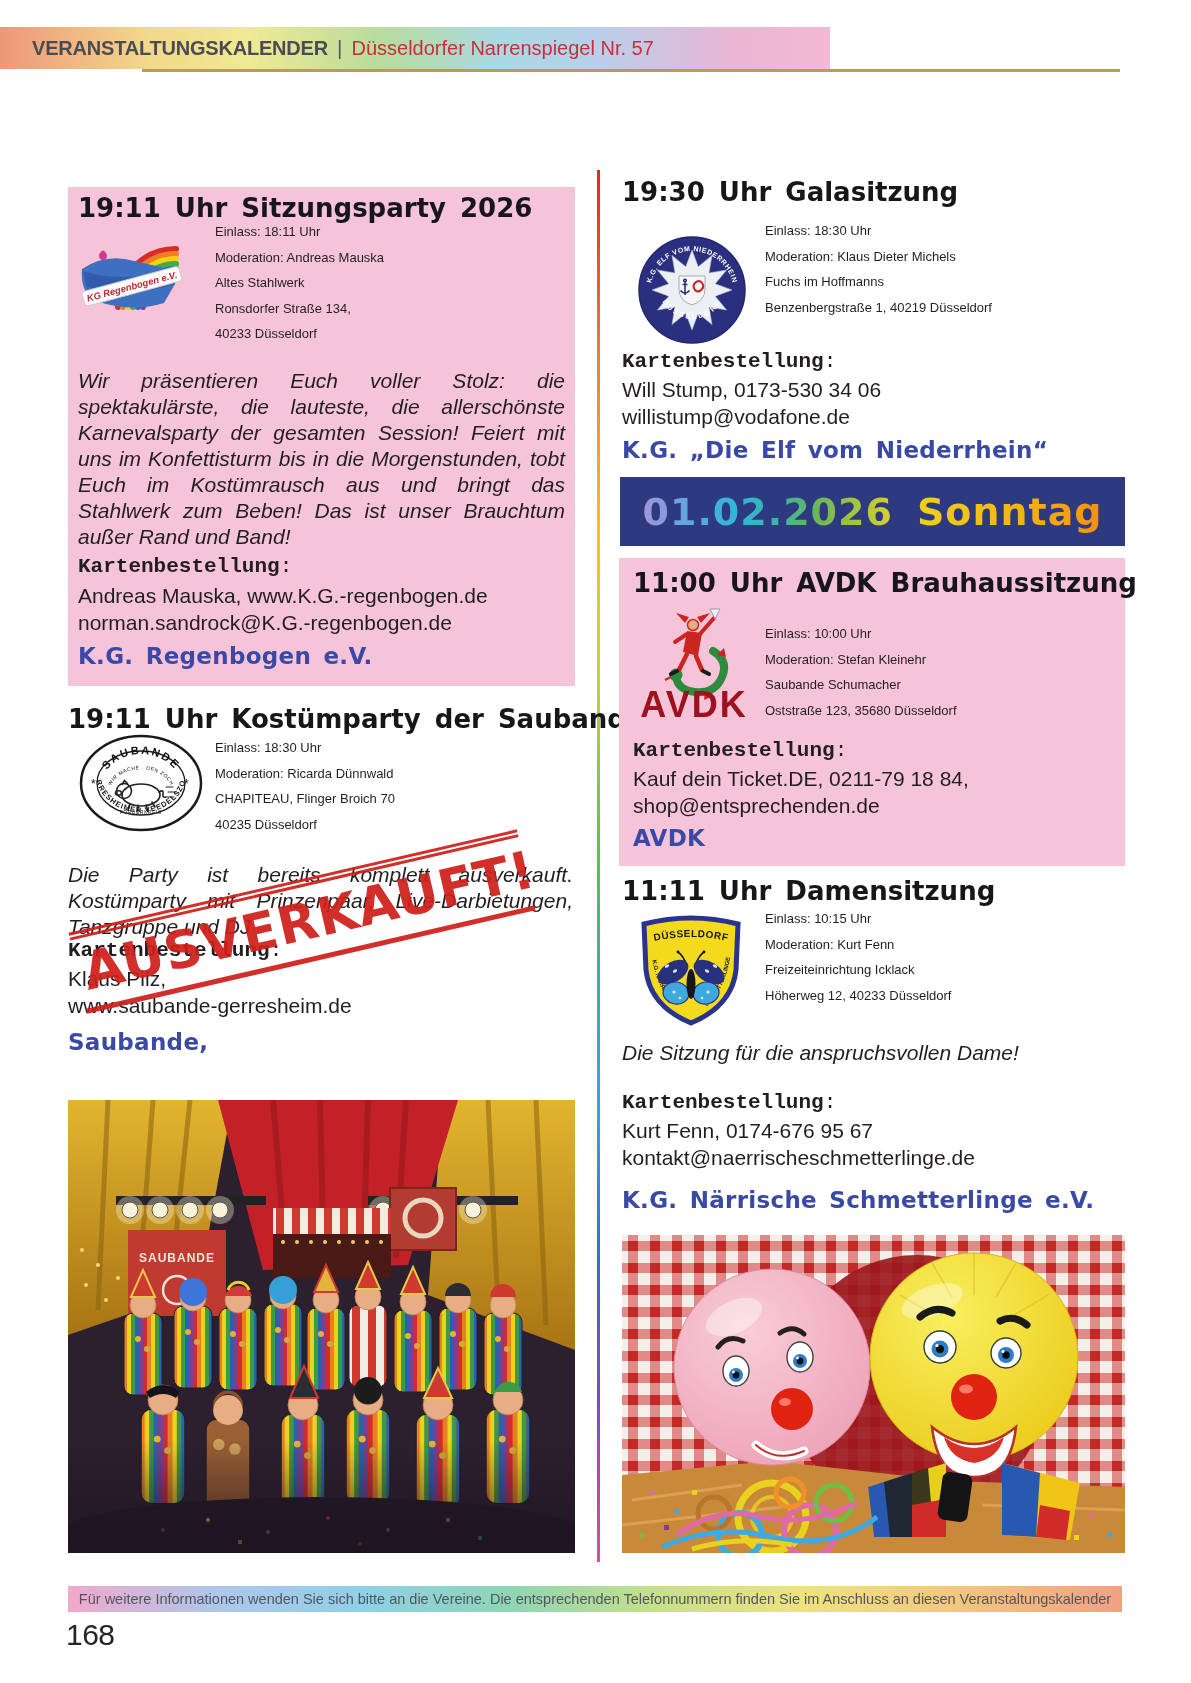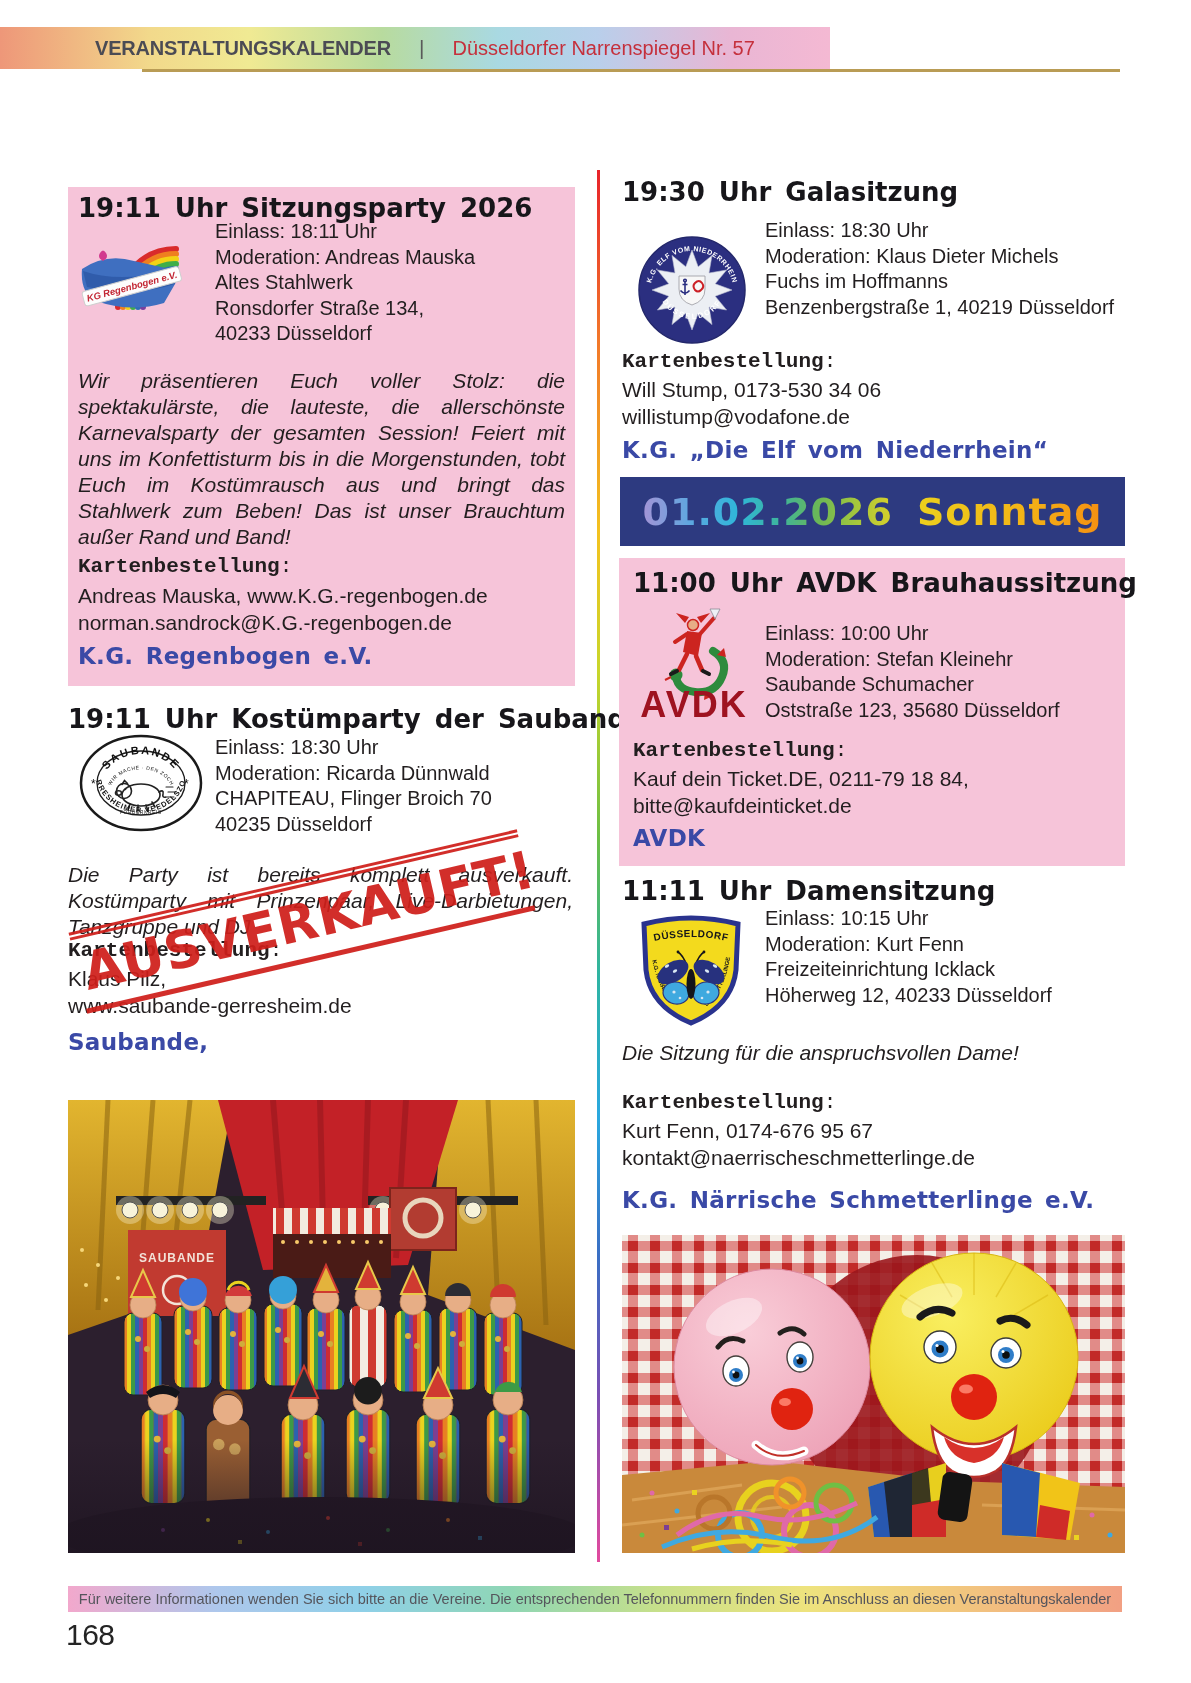--- a/index.html
+++ b/index.html
@@ -1,35 +1,35 @@
 <!DOCTYPE html>
 <html><head>
 <meta charset="utf-8">
 <style>
   html,body{margin:0;padding:0;background:#ffffff;}
   .page{position:relative;width:1191px;height:1683px;background:#fff;overflow:hidden;
         font-family:"Liberation Sans",sans-serif;color:#221e1f;}
   .abs{position:absolute;}
   
   .header-bar{left:0;top:27px;width:830px;height:42px;display:flex;align-items:center;
-    padding-left:95px;box-sizing:border-box;
+    padding-left:32px;box-sizing:border-box;
     background:linear-gradient(90deg,#ee9779 0%,#f2d98b 18%,#f0ea93 30%,#b8db9e 46%,
-      #a9d9e2 60%,#b9cfeb 72%,#e9b6d4 88%,#f4b9d3 100%);gap:19px;}
+      #a9d9e2 60%,#b9cfeb 72%,#e9b6d4 88%,#f4b9d3 100%);}
   .kicker{font-weight:bold;font-size:20px;color:#4b4b54;letter-spacing:-0.2px;}
   .hsep{margin:0 9px;color:#5a5a5a;font-size:21px;font-weight:300;}
   .issue{font-size:20px;color:#c5303c;}
   .gold-line{left:142px;top:69px;width:978px;height:3px;background:#b99c55;}
   
   .divider{left:597px;top:170px;width:3px;height:1392px;
     background:linear-gradient(180deg,#e8232a 0%,#f2762a 12%,#f3c21f 26%,#c8d62b 36%,
       #6cbf45 48%,#2eb4a4 58%,#2aa8df 68%,#3a6fc4 78%,#7a4fb4 88%,#e24a9e 100%);}
   
   .t{font-family:"DejaVu Sans",sans-serif;font-weight:bold;font-size:26px;color:#17161a;
      letter-spacing:0;word-spacing:5px;white-space:nowrap;}
-  .d{font-size:20px;line-height:25.5px;color:#221e1f;}
+  .d{font-size:13px;line-height:25.5px;color:#221e1f;}
   .i{font-size:21px;line-height:26px;font-style:italic;color:#221e1f;}
   .just{text-align:justify;}
   .lab{font-size:21px;line-height:26px;font-family:Liberation Mono, monospace;}
   .lab b{font-weight:bold;}
   .tx{font-size:21px;line-height:27px;}
   .club{font-family:"DejaVu Sans",sans-serif;font-weight:bold;font-size:23px;
         color:#3a49a6;letter-spacing:.3px;word-spacing:4px;line-height:28px;white-space:nowrap;}
   .pinkbox{background:#f6c4d9;}
   
   .banner{left:620px;top:477px;width:505px;height:69px;background:#2d3a80;
@@ -402,21 +402,21 @@
       <div>Moderation: Stefan Kleinehr</div>
       <div>Saubande Schumacher</div>
       <div>Oststraße 123, 35680 Düsseldorf</div>
     </div>
 
     <div class="abs lab" style="left:14px;top:180px;">
       <b>Kartenbestellung</b><span>:</span>
     </div>
     <div class="abs tx" style="left:14px;top:207px;">
       <div>Kauf dein Ticket.DE, 0211-79 18 84,</div>
-      <div>bitte@kaufdeinticket.de</div>
+      <div>shop@entsprechenden.de</div>
     </div>
     <div class="abs club" style="left:14px;top:266px;">AVDK</div>
   </div>
 
   <div class="abs t" style="left:622px;top:876px;">11:11 Uhr Damensitzung</div>
 
   <svg class="abs" style="left:635px;top:908px;" width="112" height="120" viewBox="0 0 112 120">
     <defs>
       <path id="dm-top" d="M 20 33 Q 56 25 92 33"></path>
       <path id="dm-left" d="M 16 42 Q 20 84 46 103"></path>

